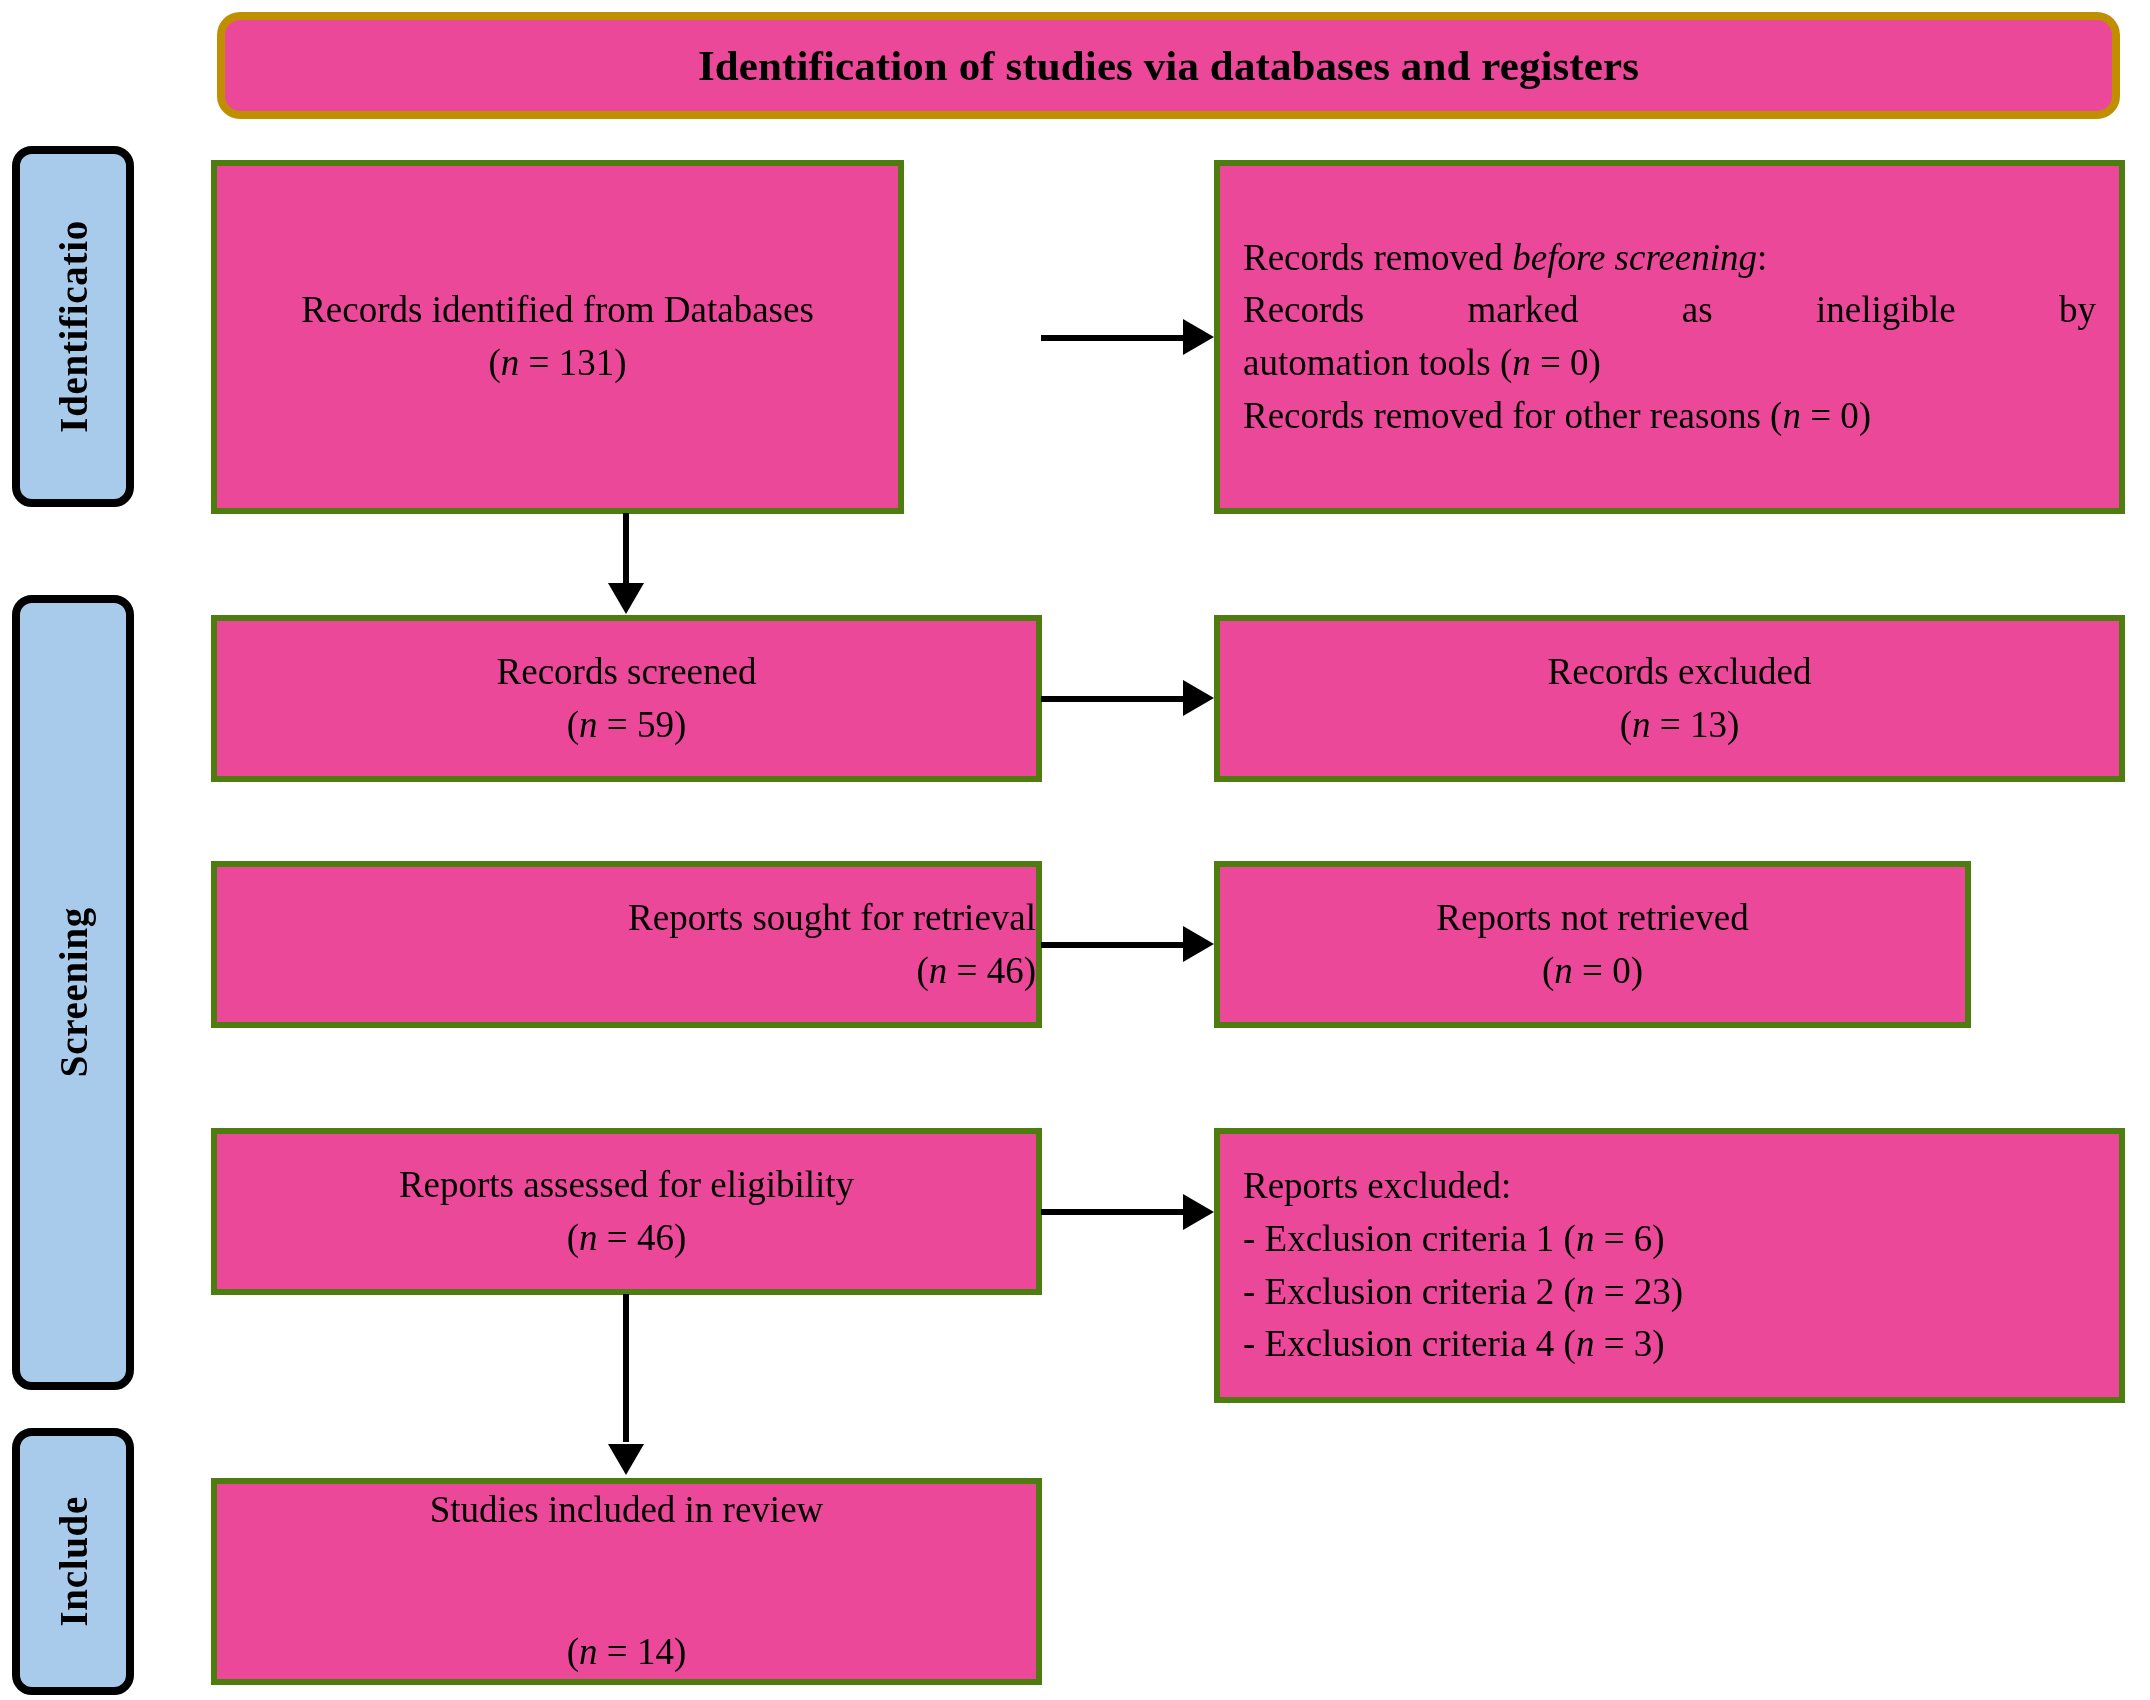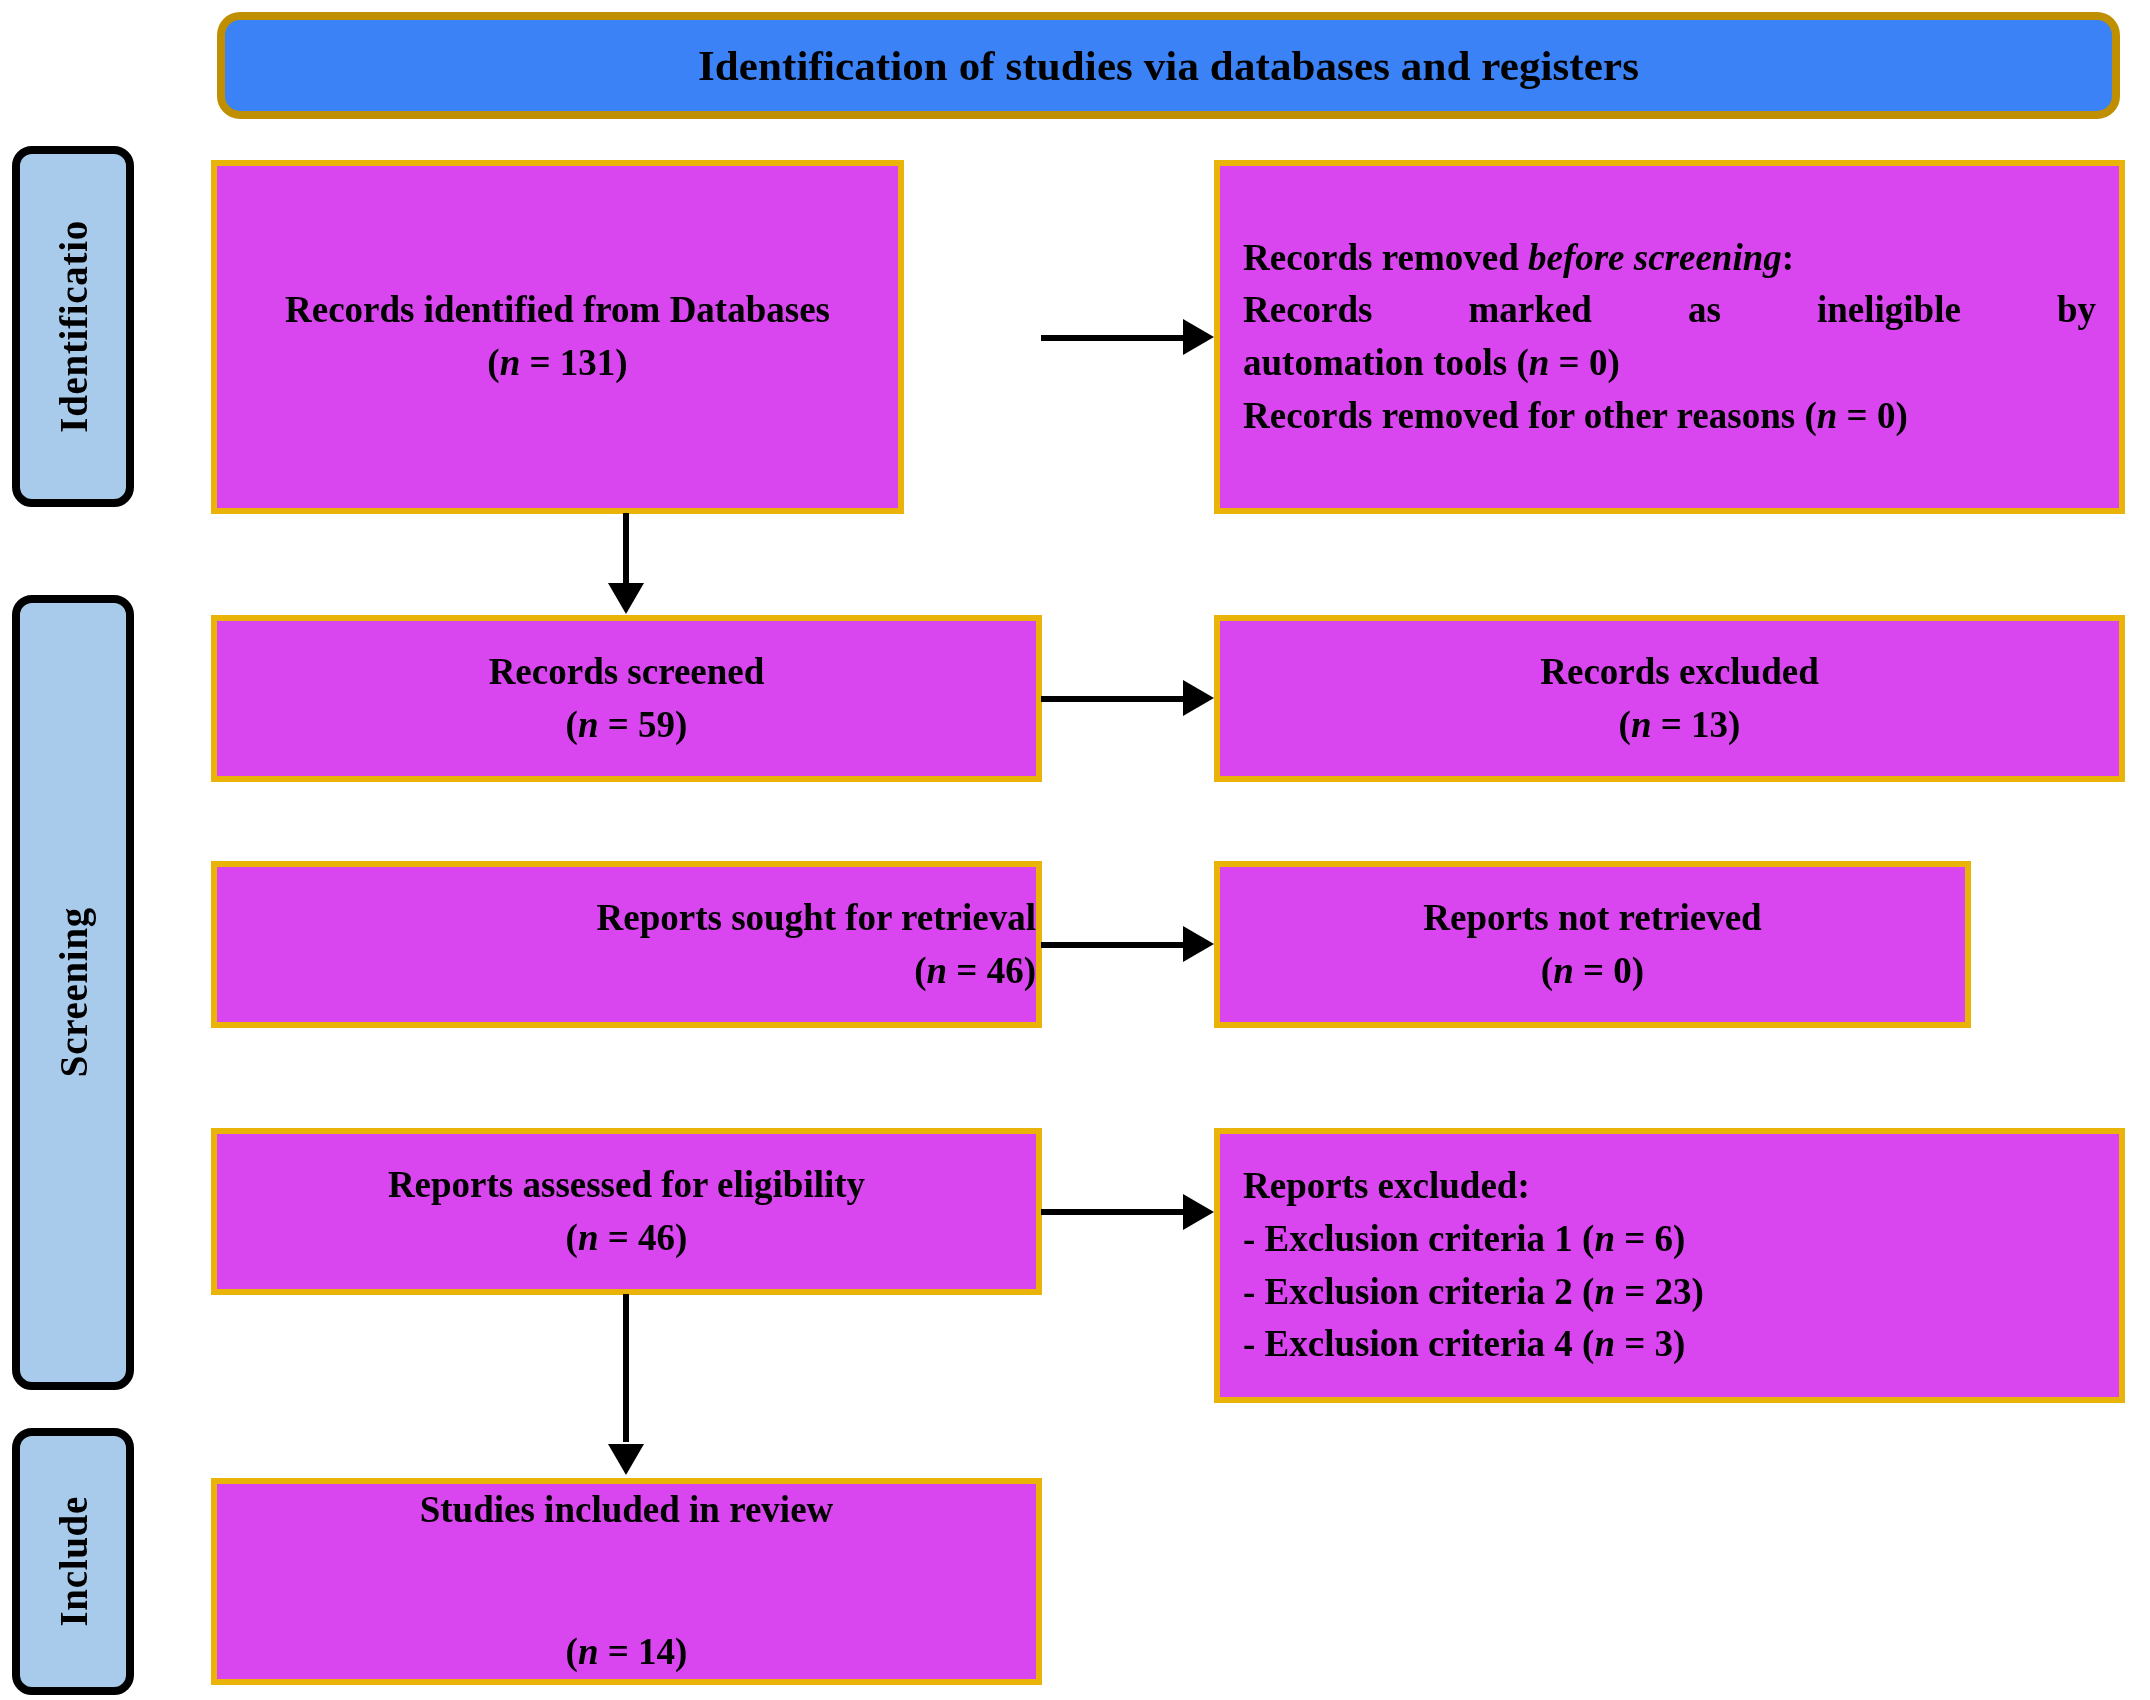--- a/index.html
+++ b/index.html
@@ -22,21 +22,21 @@
     height: 1700px;
   }
 
   
   .header-banner {
     position: absolute;
     left: 217px;
     top: 12px;
     width: 1903px;
     height: 107px;
-    background: #3b82f6;
+    background: #ec4899;
     border: 8.7px solid #BF8F00;
     border-radius: 23px;
     box-sizing: border-box;
     display: flex;
     align-items: center;
     justify-content: center;
   }
   .header-title {
     font-size: 43px;
     font-weight: bold;
@@ -66,27 +66,26 @@
     white-space: nowrap;
     letter-spacing: 0.7px;
   }
   #stage-identification { left: 12px; top: 146px; width: 122px; height: 361px; }
   #stage-screening      { left: 12px; top: 595px; width: 122px; height: 795px; }
   #stage-included       { left: 12px; top: 1428px; width: 122px; height: 267px; }
 
   
   .flow-box {
     position: absolute;
-    background: #d946ef;
-    border: 6px solid #eab308;
+    background: #ec4899;
+    border: 6px solid #4d7c0f;
     box-sizing: border-box;
     display: flex;
     flex-direction: column;
     justify-content: center;
-    font-weight: bold;
   }
   .flow-box.center { align-items: center; text-align: center; }
   .flow-box.left   { align-items: flex-start; text-align: left; padding: 0 23px; }
 
   .bx-line {
     font-size: 37px;
     color: #000000;
     line-height: 1.42;
     white-space: nowrap;
   }

